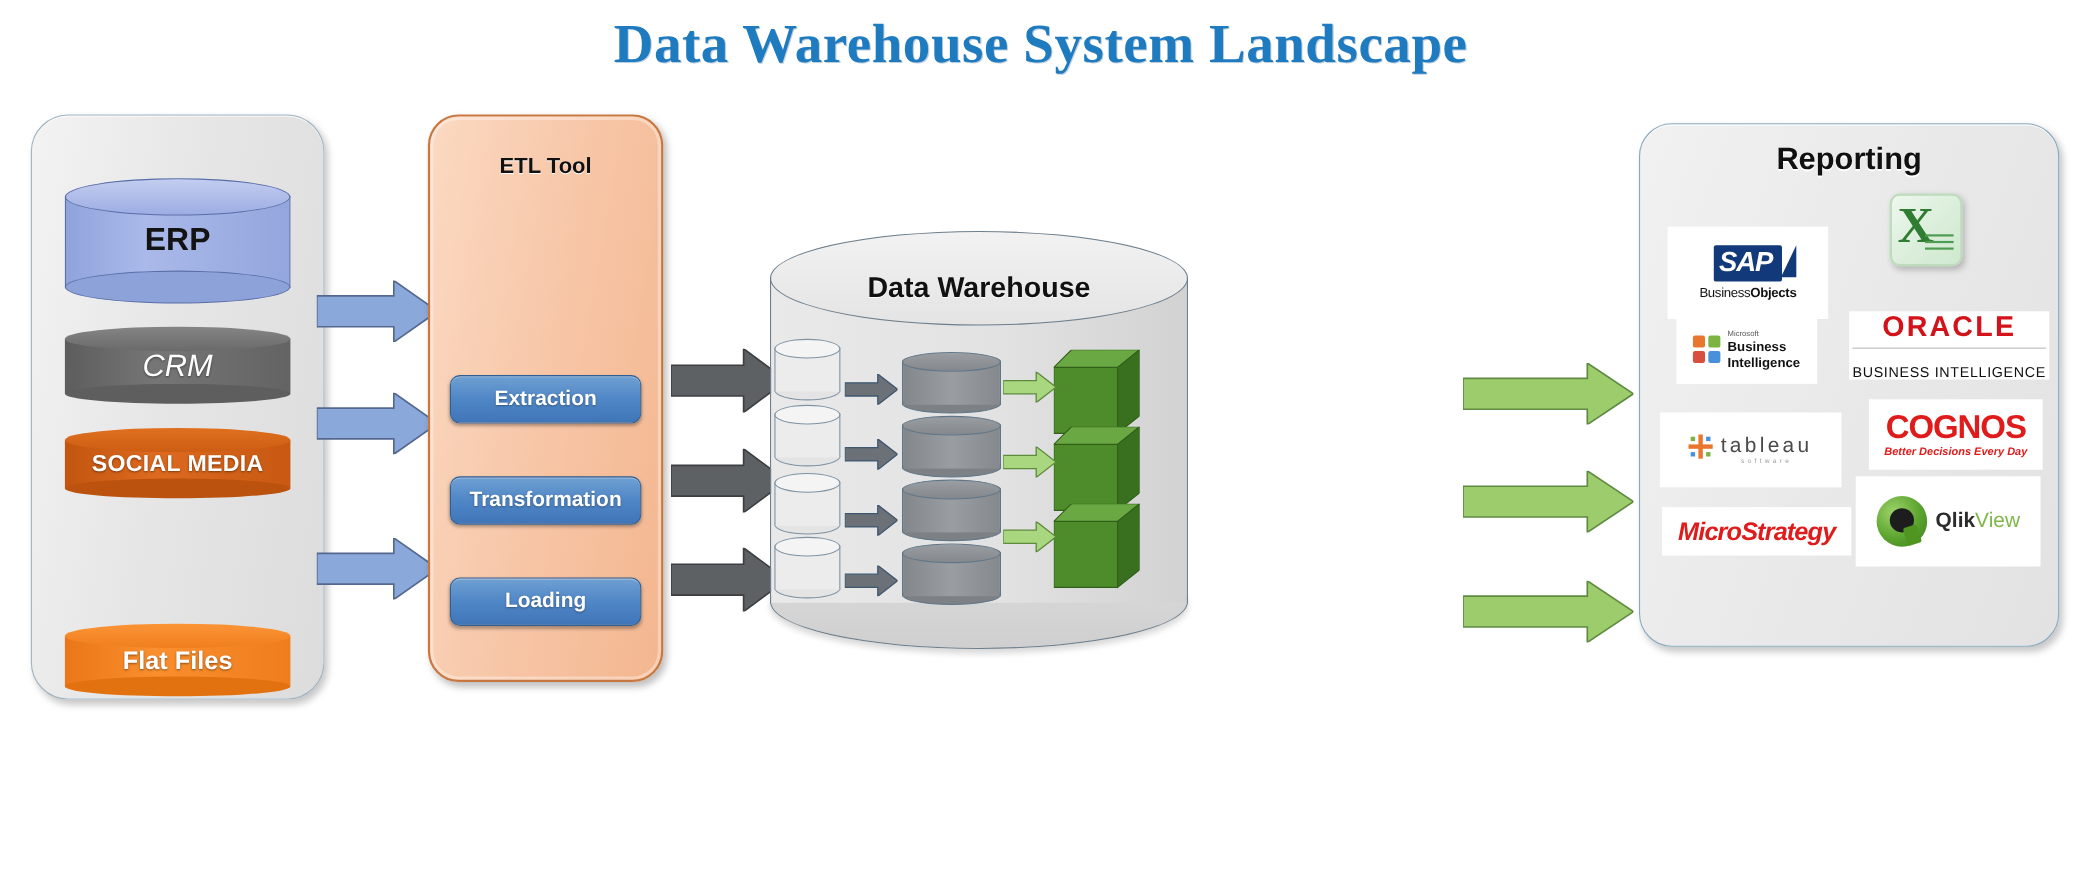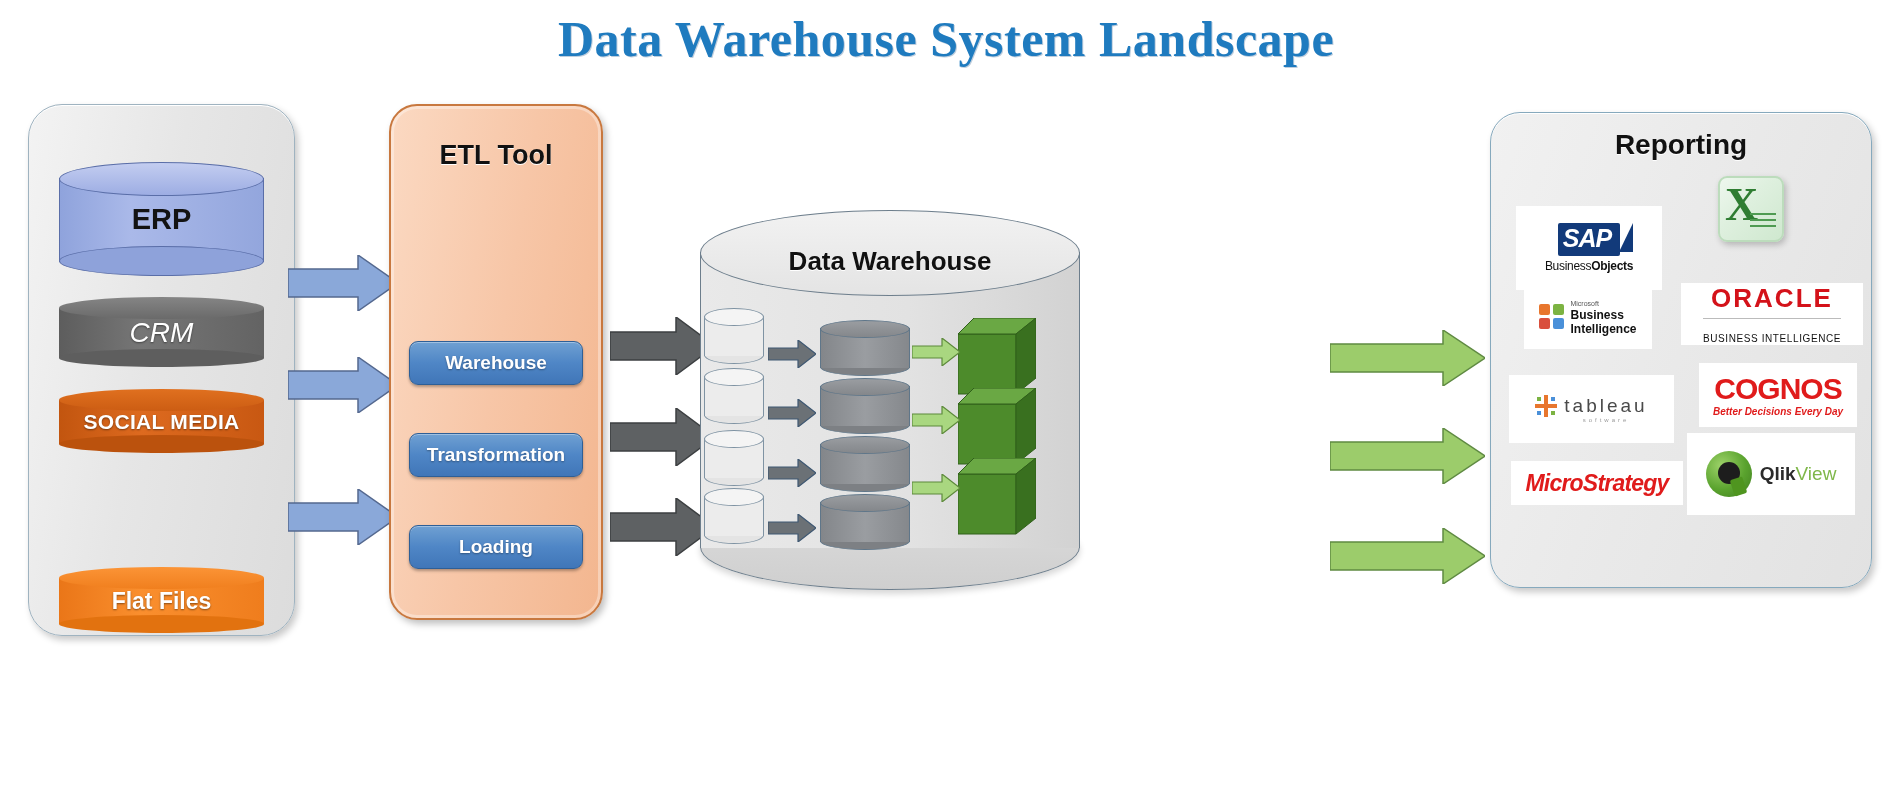--- a/index.html
+++ b/index.html
@@ -63,21 +63,21 @@
              text-shadow:0 1px 2px rgba(0,0,0,.45);}
 
   
   #etl-panel{
     left:389px;top:104px;width:210px;height:512px;
     border-radius:28px;
     background:linear-gradient(100deg,#fbd9c2 0%, #f7c6a7 50%, #f3b68f 100%);
     border:2px solid #c8783f;
     box-shadow:3px 4px 7px rgba(0,0,0,.25), inset 0 0 0 3px rgba(255,255,255,.35);
   }
-  #etl-title{top:34px;font-size:27px;}
+  #etl-title{top:34px;font-size:20px;}
   .etl-btn{
     position:absolute;left:18px;width:172px;height:42px;
     border-radius:9px;
     background:linear-gradient(180deg,#6fa0d2 0%, #4f86c6 50%, #4076b8 100%);
     border:1px solid #2e5f97;
     box-shadow:0 2px 3px rgba(0,0,0,.3), inset 0 1px 0 rgba(255,255,255,.35);
     color:#ffffff;font-weight:bold;font-size:19px;
     display:flex;align-items:center;justify-content:center;
     text-shadow:0 1px 2px rgba(0,0,0,.35);
   }
@@ -143,21 +143,21 @@
   .xl-lines i{display:block;height:2px;background:#4f9b52;margin-bottom:4px;}
 
   
   .msbi-sq{display:grid;grid-template-columns:11px 11px;grid-template-rows:11px 11px;gap:3px;}
   .msbi-sq i{display:block;border-radius:2px;}
   .msbi-txt{font-size:9px;color:#111;text-align:left;line-height:1.18;margin-left:6px;}
   .msbi-txt b{font-size:12px;display:block;}
 
   
   .ora{color:#d4121a;font-size:26px;font-weight:bold;letter-spacing:2px;line-height:1;}
-  .ora-sub{color:#111;font-size:10px;letter-spacing:.6px;border-top:1px solid #bbb;
+  .ora-sub{color:#111;font-size:13px;letter-spacing:.6px;border-top:1px solid #bbb;
            padding-top:14px;margin-top:7px;}
 
   
   .tab-mark{width:22px;height:22px;position:relative;margin-right:7px;}
   .tab-mark i{position:absolute;display:block;}
   .tab-word{font-size:19px;letter-spacing:3px;color:#4a4a4a;font-weight:500;}
   .tab-sub{font-size:6px;letter-spacing:3px;color:#9a9a9a;text-align:center;}
 
   
   .cog{color:#e01b1b;font-size:30px;font-weight:bold;letter-spacing:-1px;line-height:1;
@@ -231,21 +231,21 @@
   <div class="arrow" style="left:288px;top:489px;">
     <svg width="110" height="56" viewBox="0 0 110 56">
       <polygon points="0,14 70,14 70,0 110,28 70,56 70,42 0,42" fill="#8aa8d9" stroke="#54688f" stroke-width="1.5"></polygon>
     </svg>
   </div>
 
   <div class="panel" id="etl-panel">
     <div class="panel-title" id="etl-title">ETL Tool</div>
 
     <div class="etl-btn" style="top:235px;">
-      <span>Warehouse</span>
+      <span>Extraction</span>
     </div>
     <div class="etl-btn" style="top:327px;">
       <span>Transformation</span>
     </div>
     <div class="etl-btn" style="top:419px;">
       <span>Loading</span>
     </div>
   </div>
 
   <div class="arrow" style="left:610px;top:317px;">

